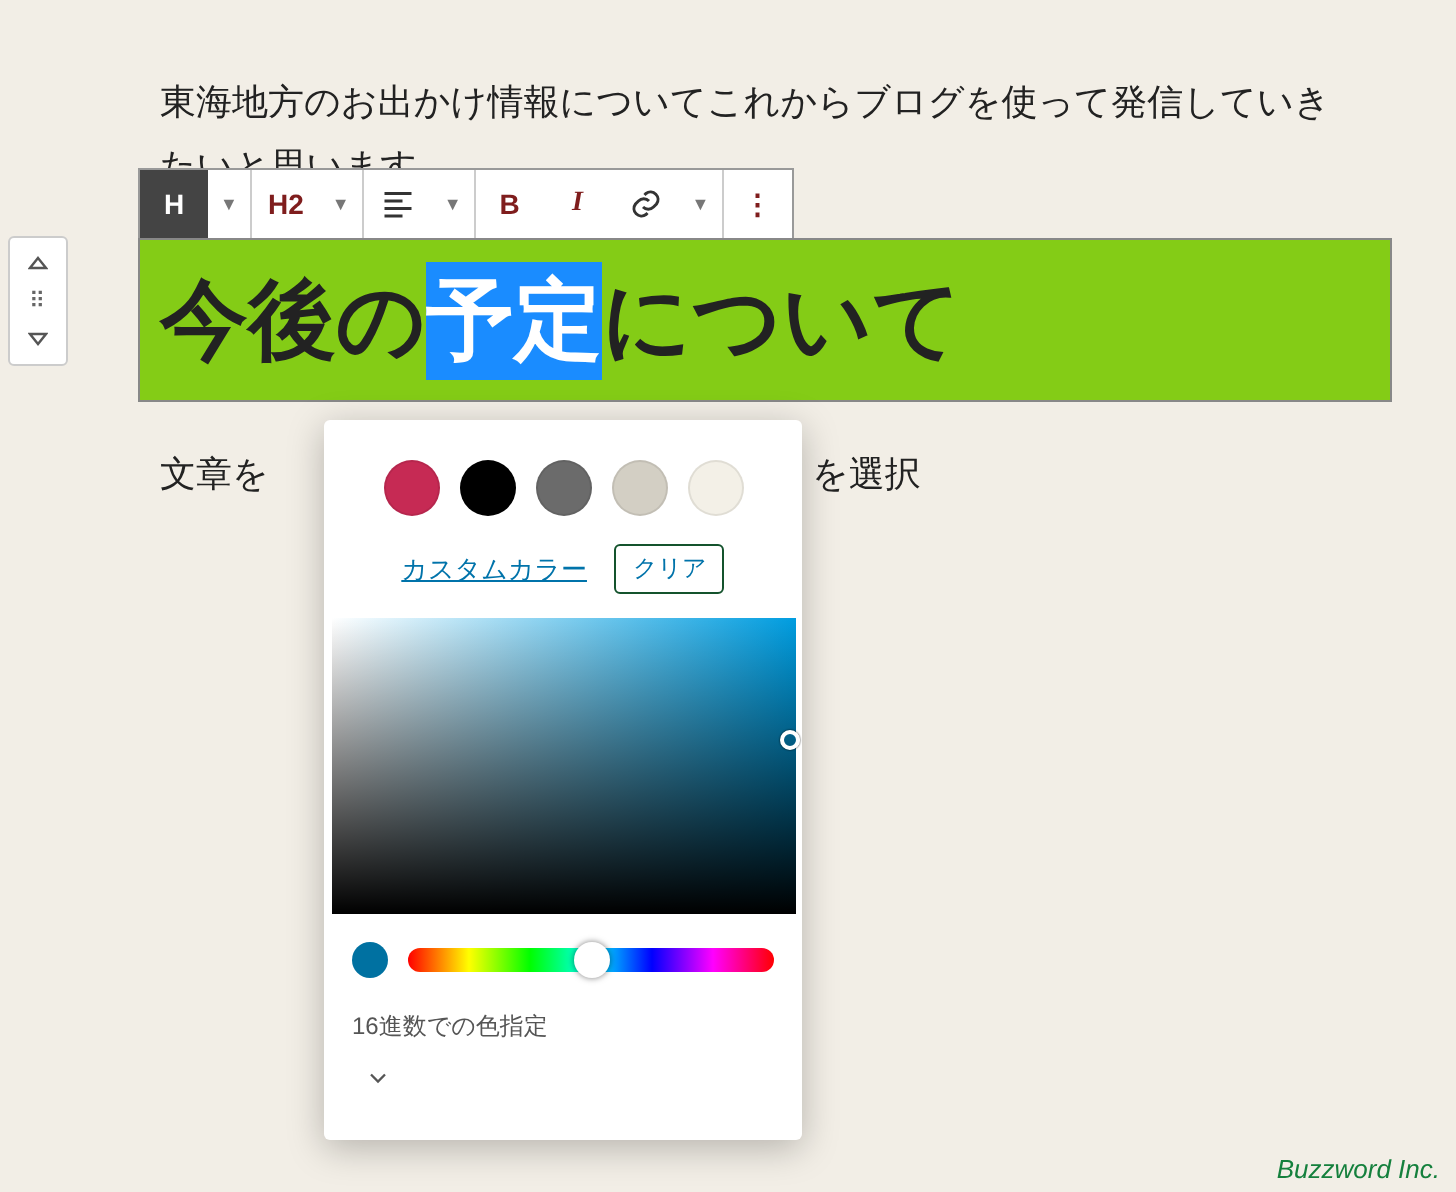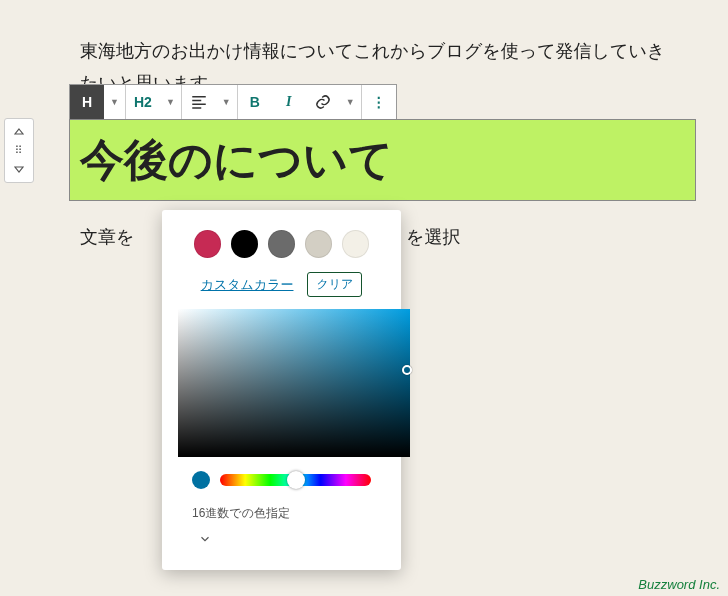--- a/index.html
+++ b/index.html
@@ -3,30 +3,30 @@
 <meta charset="utf-8">
 <style>
 * { box-sizing: border-box; margin: 0; padding: 0; }
 body { font-family: -apple-system, BlinkMacSystemFont, "Segoe UI", sans-serif; background: #f2eee6; width: 728px; height: 596px; position: relative; overflow: hidden; }
 .content-text { position: absolute; left: 80px; top: 35px; font-size: 18px; color: #222; line-height: 1.8; width: 600px; }
 .block-handle { position: absolute; left: 4px; top: 118px; width: 30px; background: #fff; border: 1px solid #ccc; border-radius: 3px; display: flex; flex-direction: column; align-items: center; padding: 4px 0; }
 .block-handle .arrow { width: 20px; height: 18px; display: flex; align-items: center; justify-content: center; cursor: pointer; color: #555; font-size: 11px; }
 .block-handle .drag { font-size: 11px; letter-spacing: 1px; color: #666; padding: 3px 0; cursor: grab; }
 .toolbar { position: absolute; left: 69px; top: 84px; height: 36px; background: #fff; border: 1px solid #999; display: flex; }
 .toolbar .group { display: flex; border-right: 1px solid #ccc; }
-.toolbar .btn { height: 34px; min-width: 34px; display: flex; align-items: center; justify-content: center; font-size: 14px; font-weight: 700; color: #0f766e; cursor: pointer; padding: 0 6px; }
+.toolbar .btn { height: 34px; min-width: 34px; display: flex; align-items: center; justify-content: center; font-size: 14px; font-weight: 700; color: #7f1d1d; cursor: pointer; padding: 0 6px; }
 .toolbar .btn.italic { font-style: italic; font-family: Georgia, serif; font-weight: bold; }
 .toolbar .caret { font-size: 9px; color: #777; padding: 0 6px; display: flex; align-items: center; cursor: pointer; }
 .toolbar .h-active { background: #444; color: #fff; }
 .toolbar .icon-svg { width: 18px; height: 18px; }
-.heading-block { position: absolute; left: 69px; top: 119px; width: 627px; height: 82px; background: #bef264; border: 1px solid #888; display: flex; align-items: center; padding: 0 10px; }
+.heading-block { position: absolute; left: 69px; top: 119px; width: 627px; height: 82px; background: #84cc16; border: 1px solid #888; display: flex; align-items: center; padding: 0 10px; }
 .heading-text { font-size: 44px; font-weight: 800; color: #222; display: flex; }
 .heading-text .sel { background: #1a8cff; color: #fff; }
 .under-text { position: absolute; left: 80px; top: 225px; font-size: 18px; color: #222; }
-.popover { position: absolute; left: 162px; top: 210px; width: 239px; background: #fff; box-shadow: 0 4px 18px rgba(0,0,0,.25); border-radius: 3px; padding: 14px 16px 18px; }
+.popover { position: absolute; left: 162px; top: 210px; width: 239px; background: #fff; box-shadow: 0 4px 18px rgba(0,0,0,.25); border-radius: 3px; padding: 14px 0 18px; }
 .popover::before { content: ""; position: absolute; top: -8px; left: 114px; border: 8px solid transparent; border-bottom-color: #fff; }
 .swatch-row { display: flex; gap: 10px; padding: 6px 16px 12px; justify-content: center; }
 .swatch { width: 28px; height: 28px; border-radius: 50%; cursor: pointer; border: 1px solid rgba(0,0,0,.08); }
 .link-row { display: flex; align-items: center; justify-content: center; gap: 14px; padding: 2px 16px 12px; }
 .custom-link { color: #0073aa; font-size: 13px; text-decoration: underline; cursor: pointer; }
 .clear-btn { font-size: 12px; padding: 3px 8px; border: 1px solid #14532d; color: #0073aa; background: #fff; border-radius: 3px; cursor: pointer; }
 .satval { margin: 0 auto; width: 232px; height: 148px; position: relative; cursor: crosshair; background: linear-gradient(to top, #000, transparent), linear-gradient(to right, #fff, #009de0); }
 .sv-thumb { position: absolute; width: 10px; height: 10px; border: 2px solid #fff; border-radius: 50%; right: -2px; top: 56px; box-shadow: 0 0 1px #000; }
 .hue-row { display: flex; align-items: center; gap: 10px; padding: 14px 14px 8px; }
 .hue-preview { width: 18px; height: 18px; border-radius: 50%; background: #0071a1; }
@@ -85,20 +85,21 @@
     <div class="caret">▼</div>
   </div>
   <div class="group" style="border-right:none">
     <div class="btn">⋮</div>
   </div>
 </div>
 
 <div class="heading-block">
   <div class="heading-text">
     <span>今後の</span>
+      <span class="sel">予定</span>
       <span>について</span>
   </div>
 </div>
 
 <div class="under-text">文章を</div>
 <div class="under-text" style="left:406px">を選択</div>
 
 <div class="popover">
   <div class="swatch-row">
     <div class="swatch" style="background:#c62a54"></div>

